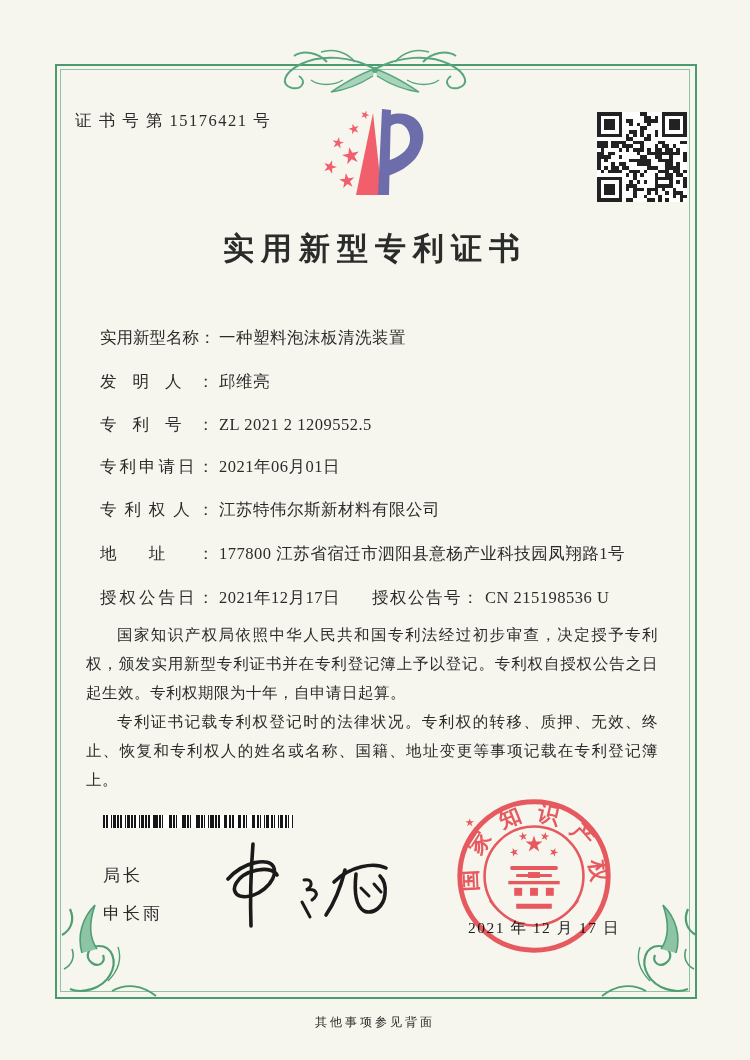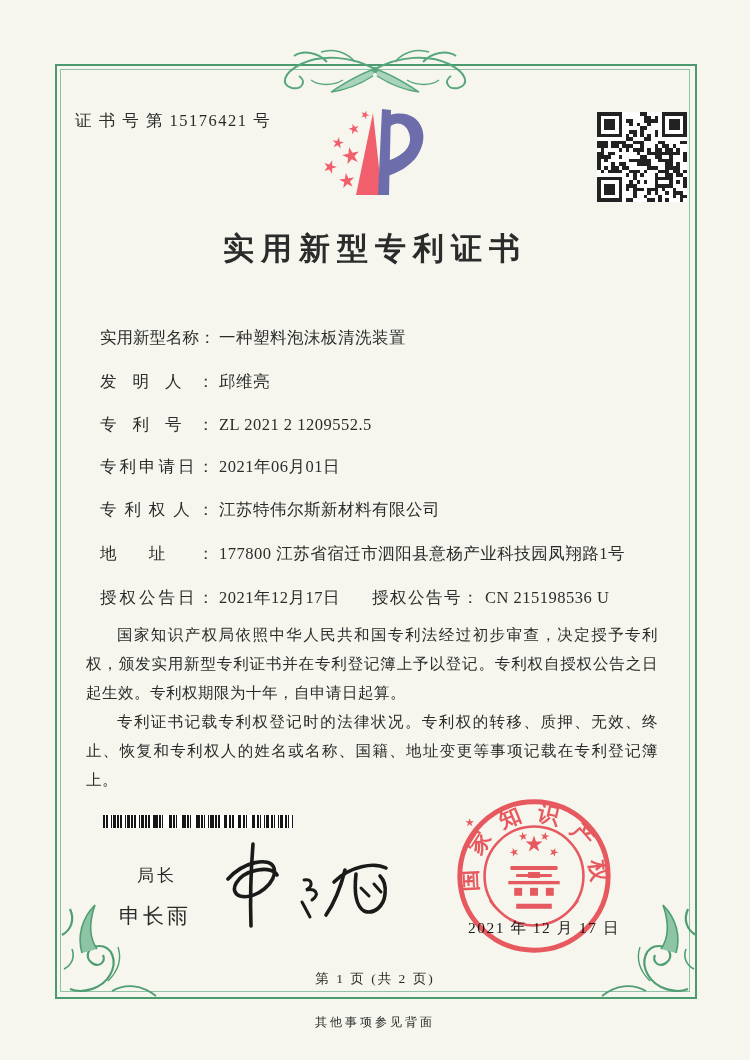--- a/index.html
+++ b/index.html
@@ -26,22 +26,22 @@
   .frow-right{position:absolute;left:272px;top:587px;white-space:nowrap;}
   .frow-right .flabel2{letter-spacing:1.5px;}
   .r0{top:327px}.r1{top:371px}.r2{top:414px}.r3{top:456px}.r4{top:499px}.r5{top:543px}.r6{top:587px}
   
   .bodytext{left:86px;top:620px;width:572px;font-size:15.5px;line-height:29px;text-align:justify;}
   .bodytext p{margin:0;text-indent:2em;letter-spacing:.5px;}
   
   .barcode{left:103px;top:815px;width:190px;height:13px;background:
     repeating-linear-gradient(90deg,#161616 0 2px,#fff 2px 3px,#161616 3px 4.5px,#fff 4.5px 7.5px,
     #161616 7.5px 8.5px,#fff 8.5px 9.5px,#161616 9.5px 12.5px,#fff 12.5px 14px);}
-  .juzhang{left:103px;top:864px;font-size:17px;letter-spacing:3px;margin-left:34px;}
-  .dirname{left:103px;top:902px;font-size:21px;letter-spacing:3px;margin-left:16px;}
+  .juzhang{left:103px;top:864px;font-size:17px;letter-spacing:3px;}
+  .dirname{left:103px;top:902px;font-size:17px;letter-spacing:3px;}
   .sig{left:198px;top:834px;}
   
   .sealdate{left:468px;top:918px;font-size:15.5px;letter-spacing:1.5px;color:#1c1c1c;white-space:nowrap;}
   .seal{left:445px;top:787px;width:178px;height:178px;mix-blend-mode:multiply;opacity:.93;}
   
   .pageinfo{left:0;top:970px;width:100%;text-align:center;font-size:13.5px;letter-spacing:2px;}
   .backnote{left:0;top:1014px;width:100%;text-align:center;font-size:12px;letter-spacing:3px;}
   
   .orn-top{left:263px;top:40px;}
   .orn-bl{left:52px;top:891px;}
@@ -816,16 +816,15 @@
       <rect x="84" y="86" width="12" height="6"></rect>
       <rect x="72" y="88" width="36" height="3"></rect>
       <rect x="64" y="95" width="52" height="3.4"></rect>
       <rect x="70" y="102" width="8" height="8"></rect>
       <rect x="86" y="102" width="8" height="8"></rect>
       <rect x="102" y="102" width="8" height="8"></rect>
       <path d="M72,118 h36 v5 h-36 z"></path>
     </g>
   </svg>
 
-  <div class="abs pageinfo">第 1 页 (共 2 页)</div>
   <div class="abs backnote">其他事项参见背面</div>
 
 </div>
 
 </body></html>

